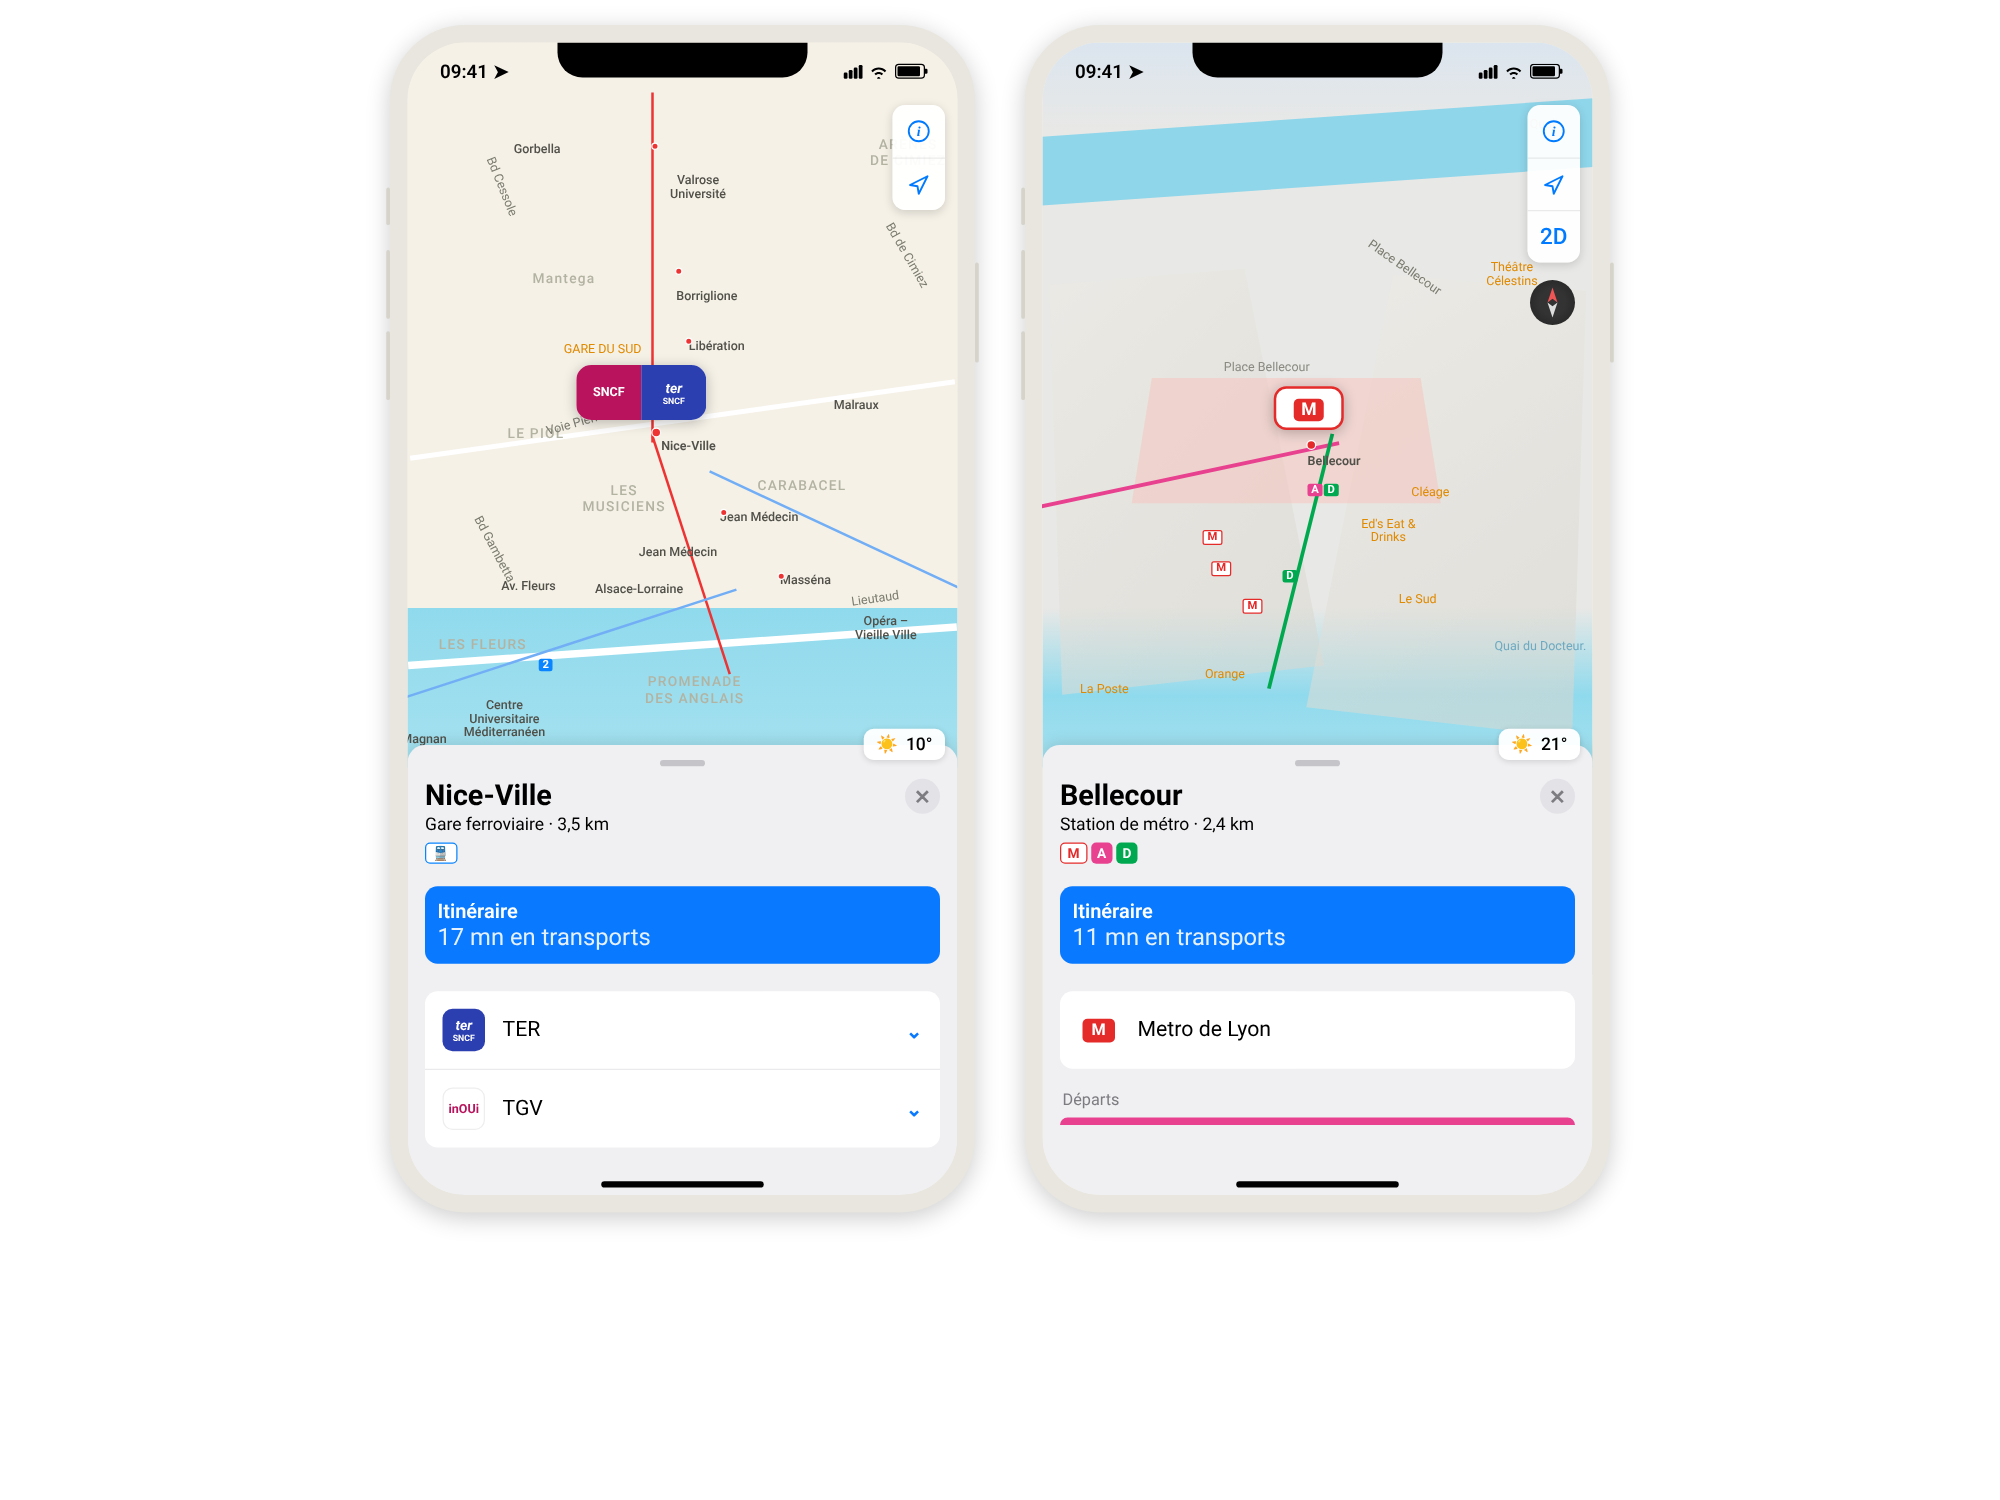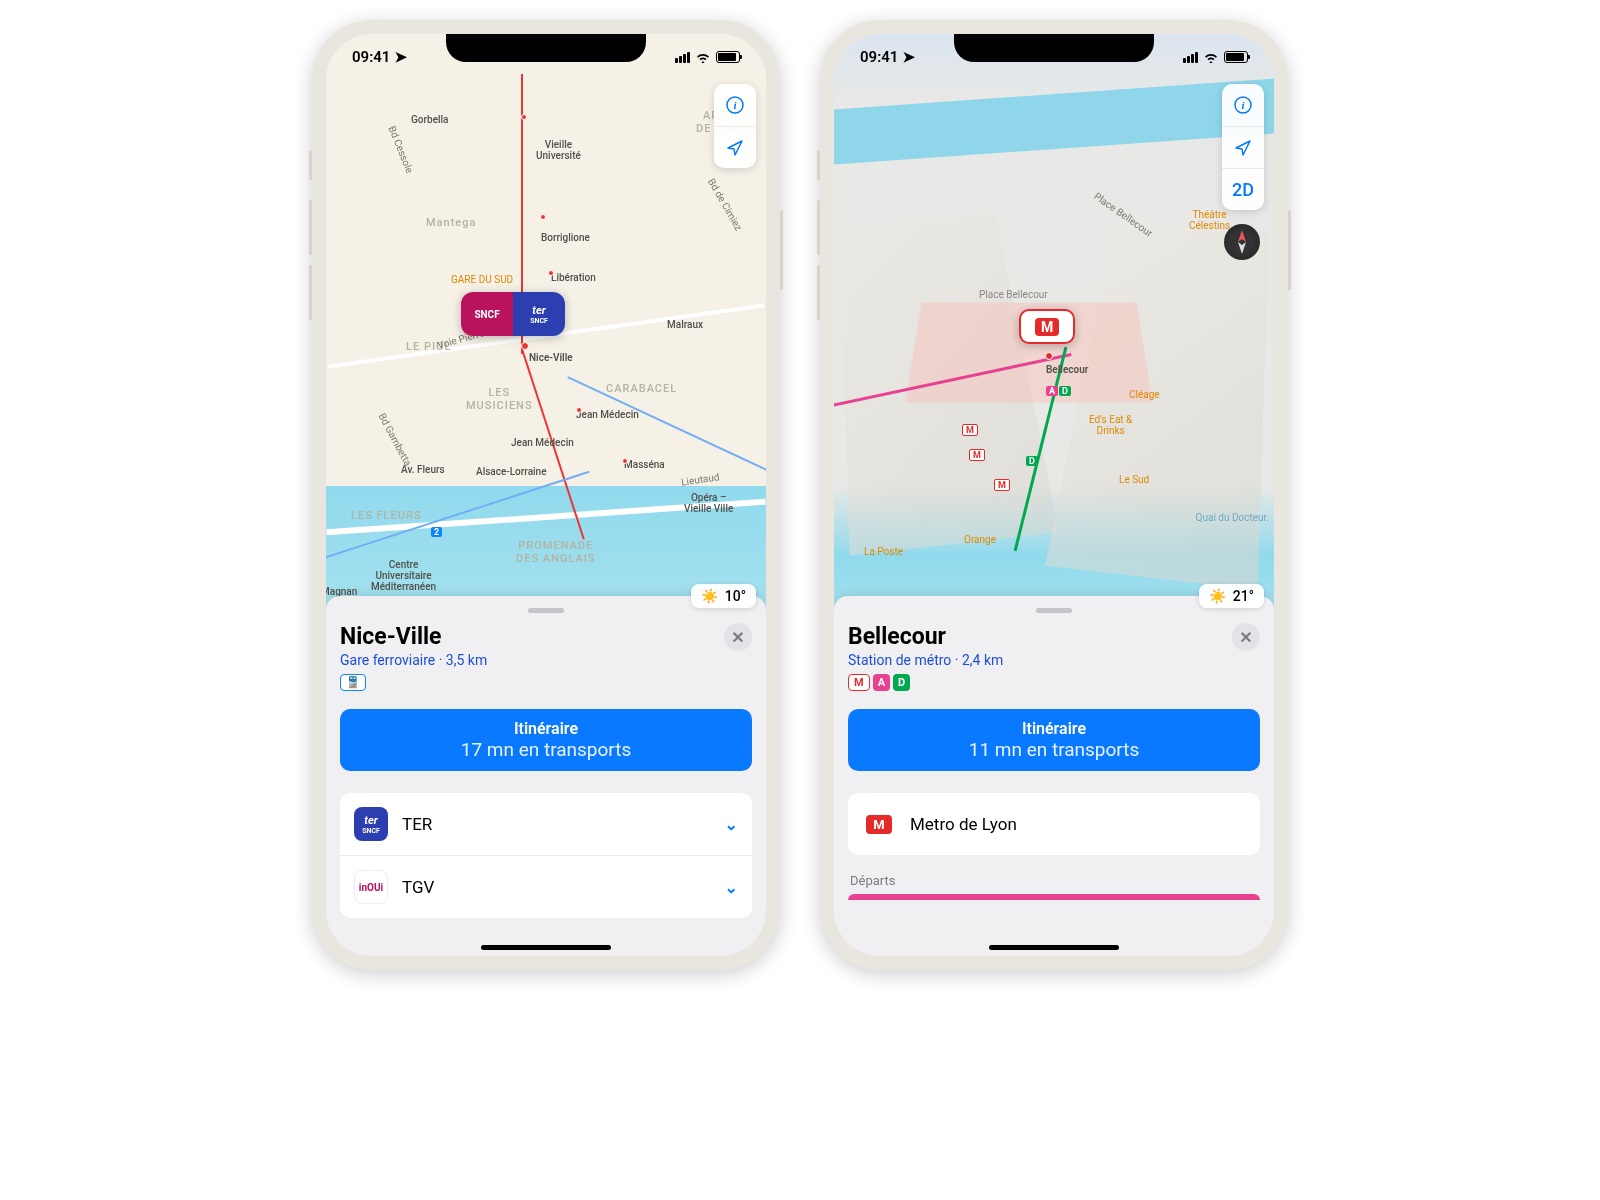--- a/index.html
+++ b/index.html
@@ -154,30 +154,29 @@
   right: 0;
   height: 360px;
   background: #f0f0f3;
   border-radius: 14px 14px 0 0;
   box-shadow: 0 -1px 12px rgba(0,0,0,0.12);
   padding: 12px 14px 0;
 }
 .grabber { width:36px; height:5px; background:#c5c5c9; border-radius:3px; margin:0 auto 10px; }
 .card-header { display:flex; justify-content:space-between; align-items:flex-start; }
 .card-title { font-size:23px; font-weight:700; color:#000; }
-.card-sub { font-size:14px; color:#1d4ed8; margin-top:2px; }
+.card-sub { font-size:14px; color:#000000; margin-top:2px; }
 .close-btn { width:28px; height:28px; background:#e3e3e7; border-radius:50%; display:flex; align-items:center; justify-content:center; color:#7c7c81; font-size:16px; font-weight:700; }
 .line-icons { margin-top:6px; display:flex; gap:3px; }
 .line-icon { display:inline-flex; align-items:center; justify-content:center; font-size:11px; font-weight:700; border-radius:4px; padding:1px 5px; color:#fff; }
 .directions-btn {
   margin-top:18px;
   background:#0979ff;
   border-radius:10px;
   padding:10px;
-  text-align:center;
   color:#fff;
 }
 .directions-btn .dt { font-weight:600; font-size:16px; }
 .directions-btn .ds { font-size:19px; opacity:0.9; }
 .section { margin-top:22px; background:#fff; border-radius:10px; }
 .list-row { display:flex; align-items:center; padding:14px 14px; gap:14px; border-bottom:1px solid #eaeaec; }
 .list-row:last-child { border-bottom:none; }
 .op-logo { width:34px; height:34px; border-radius:8px; display:flex; align-items:center; justify-content:center; color:#fff; font-size:11px; font-style:italic; font-weight:700; flex-direction:column; }
 .op-logo.ter { background:#2c3fb0; }
 .op-logo.ter small{font-size:7px;font-style:normal;}
@@ -227,21 +226,21 @@
     <div class="map-area">
 
       <div class="road" style="left:0;top:480px;right:0;height:6px;transform:rotate(-4deg)"></div>
       <div class="road" style="left:0;top:300px;right:0;height:4px;transform:rotate(-8deg)"></div>
       <div class="red-line" style="left:195px;top:40px;width:2px;height:280px"></div>
       <div class="red-line" style="left:195px;top:315px;width:2px;height:200px;transform:rotate(-18deg);transform-origin:top"></div>
       <div class="blue-line" style="left:-10px;top:480px;width:280px;height:2px;transform:rotate(-18deg)"></div>
       <div class="blue-line" style="left:230px;top:395px;width:250px;height:2px;transform:rotate(25deg)"></div>
 
       <div class="map-label place" style="left:85px;top:80px">Gorbella</div>
-      <div class="map-label place" style="left:210px;top:105px;white-space:pre">Vieille
+      <div class="map-label place" style="left:210px;top:105px;white-space:pre">Valrose
 Université</div>
       <div class="map-label district" style="left:370px;top:75px;white-space:pre">ARÈNES
 DE CIMIEZ</div>
       <div class="map-label district" style="left:100px;top:182px">Mantega</div>
       <div class="map-label place" style="left:215px;top:198px">Borriglione</div>
       <div class="map-label" style="left:50px;top:110px;transform:rotate(68deg)">Bd Cessole</div>
       <div class="map-label" style="left:370px;top:165px;transform:rotate(60deg)">Bd de Cimiez</div>
       <div class="map-label poi" style="left:125px;top:240px">GARE DU SUD</div>
       <div class="map-label place" style="left:225px;top:238px">Libération</div>
       <div class="map-label place" style="left:341px;top:285px">Malraux</div>

